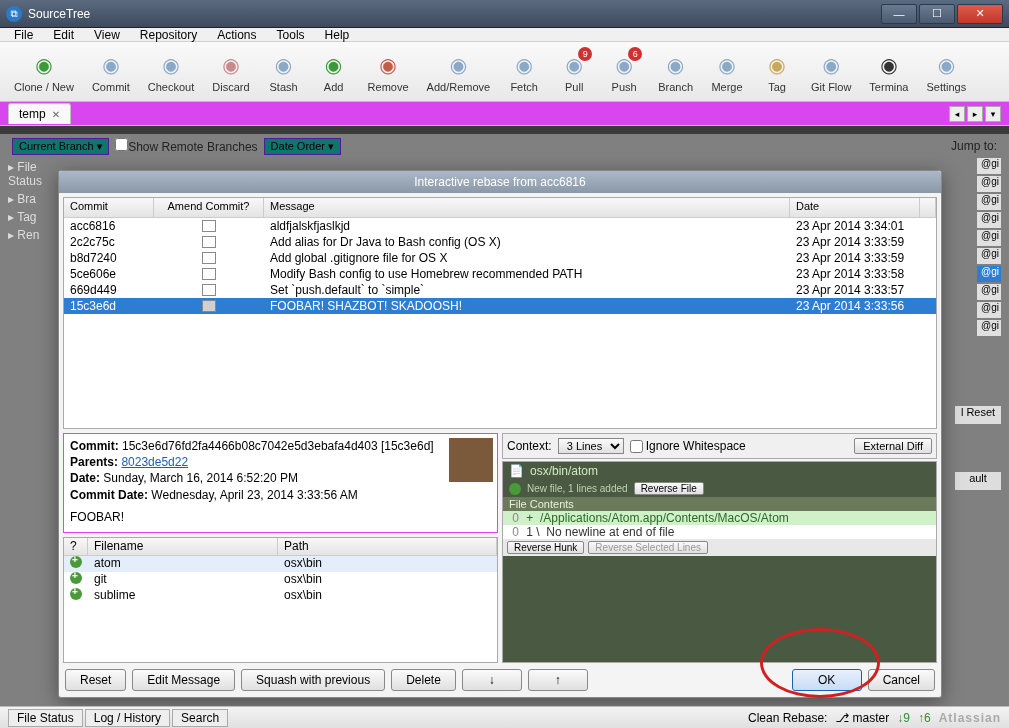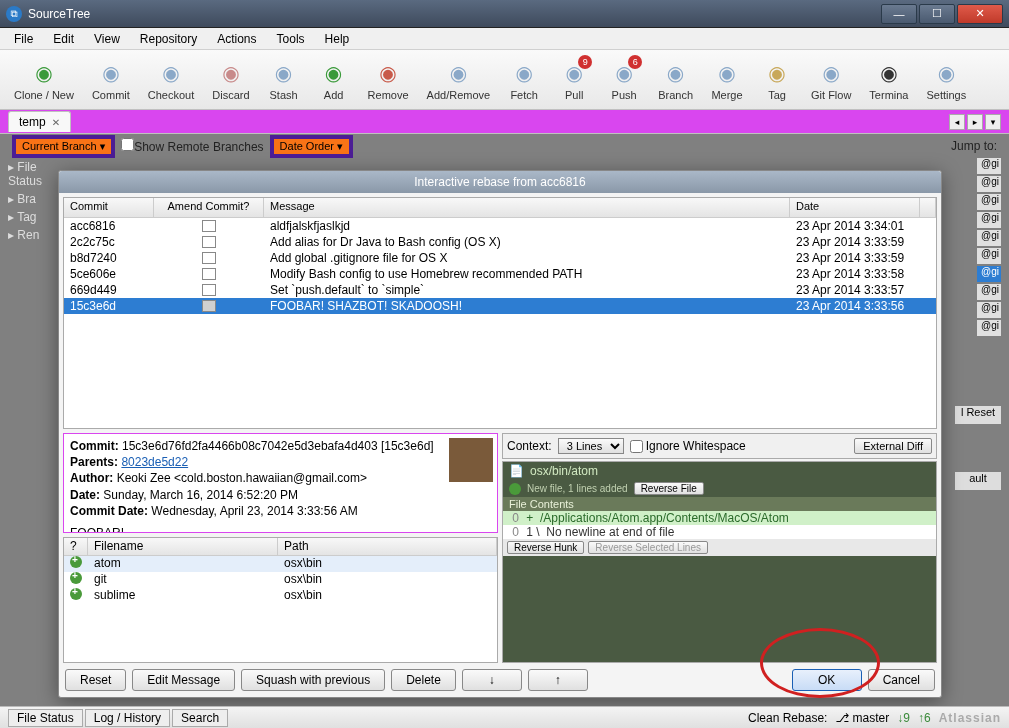--- a/index.html
+++ b/index.html
@@ -4,38 +4,38 @@
 <style>
 *{box-sizing:border-box;margin:0;padding:0;font-family:"Segoe UI",Tahoma,sans-serif;font-size:12px}
 body{width:1009px;height:728px;background:#3a3a3a;overflow:hidden;position:relative}
 
 .titlebar{height:28px;background:linear-gradient(#5a6a80,#3e4a5c);display:flex;align-items:center;padding:0 6px;color:#fff;border-bottom:1px solid #222}
 .titlebar .icon{width:16px;height:16px;background:#2b7ac7;border-radius:50%;margin-right:6px;display:flex;align-items:center;justify-content:center;font-size:10px;color:#fff}
 .winbtns{margin-left:auto;display:flex}
 .winbtn{width:36px;height:20px;margin-left:2px;background:linear-gradient(#6a7a90,#4a5a70);border:1px solid #2a3a4a;border-radius:2px;display:flex;align-items:center;justify-content:center;color:#fff;font-size:11px}
 .winbtn.close{background:linear-gradient(#e05a4a,#c03a2a);width:46px}
 
-.menubar{height:22px;background:#f0f0f0;display:flex;align-items:center;padding:0 4px;border-bottom:1px solid #d0d0d0}
+.menubar{height:14px;background:#f0f0f0;display:flex;align-items:center;padding:0 4px;border-bottom:1px solid #d0d0d0}
 .menubar span{padding:2px 10px;cursor:default}
 
 .toolbar{height:60px;background:linear-gradient(#fafafa,#e8e8e8);display:flex;align-items:center;padding:0 6px;border-bottom:1px solid #c0c0c0;gap:2px}
 .tbtn{display:flex;flex-direction:column;align-items:center;padding:4px 8px;min-width:48px;border-radius:3px}
 .tbtn .ic{width:28px;height:28px;display:flex;align-items:center;justify-content:center;font-size:20px;position:relative}
 .tbtn .lbl{font-size:11px;color:#333;margin-top:2px}
 .badge{position:absolute;top:-4px;right:-4px;background:#d03030;color:#fff;border-radius:50%;width:14px;height:14px;font-size:9px;display:flex;align-items:center;justify-content:center}
 
 .tabs{height:24px;background:#d946ef;display:flex;align-items:center;padding:0 8px;border-bottom:1px solid #c0c0c0}
 .tab{padding:3px 10px;background:#f8f8f8;border:1px solid #c0c0c0;border-bottom:none;border-radius:3px 3px 0 0;display:flex;align-items:center;gap:6px}
 .tab .x{color:#666;font-size:10px}
 .tabs .nav{margin-left:auto;display:flex;gap:2px}
 .tabs .nav span{width:16px;height:16px;border:1px solid #aaa;background:#eee;display:flex;align-items:center;justify-content:center;font-size:9px}
 
 .backdrop{position:absolute;top:134px;left:0;right:0;bottom:22px;background:#808080}
 .back-top{position:absolute;top:0;left:8px;right:8px;height:24px;display:flex;align-items:center;gap:6px;padding:2px 4px}
-.back-top .drop{background:#f97316;border:4px solid #4c1d95;padding:1px 6px;font-size:11px;display:flex;align-items:center;gap:4px}
+.back-top .drop{background:#0f766e;border:1px solid #4c1d95;padding:1px 6px;font-size:11px;display:flex;align-items:center;gap:4px}
 .back-top label{color:#222;font-size:11px}
 .back-right{position:absolute;right:8px;top:24px;width:24px;display:flex;flex-direction:column;gap:2px}
 .back-right .li{height:16px;background:#e0e0e0;font-size:10px;text-align:right;padding-right:2px}
 .back-right .li.sel{background:#2d7dd2;color:#fff}
 .back-left{position:absolute;left:8px;top:24px;width:48px;color:#ddd;font-size:11px}
 .back-left div{padding:2px 0}
 
 .dialog{position:absolute;left:58px;top:170px;width:884px;height:528px;background:#f4f4f4;border:1px solid #888;box-shadow:0 4px 20px rgba(0,0,0,.4);border-radius:3px;display:flex;flex-direction:column}
 .dlg-title{height:22px;background:linear-gradient(#aab8c8,#8a98a8);color:#fff;display:flex;align-items:center;justify-content:center;font-size:12px;border-radius:3px 3px 0 0}
 .grid{flex:0 0 232px;background:#fff;border:1px solid #aaa;margin:4px;overflow:hidden}
@@ -301,21 +301,20 @@
         </div>
       </div>
   </div>
 
   <div class="detail">
     <div class="left">
       <div class="info">
         <div class="avatar"></div>
         <div><b>Commit:</b> <span>15c3e6d76fd2fa4466b08c7042e5d3ebafa4d403 [15c3e6d]</span></div>
         <div><b>Parents:</b> <a href="#">8023de5d22</a></div>
-        <div><b>Author:</b> <span>Keoki Zee &lt;cold.boston.hawaiian@gmail.com&gt;</span></div>
         <div><b>Date:</b> <span>Sunday, March 16, 2014 6:52:20 PM</span></div>
         <div><b>Commit Date:</b> <span>Wednesday, April 23, 2014 3:33:56 AM</span></div>
         <div style="margin-top:6px">FOOBAR!</div>
       </div>
       <div class="filelist">
         <div class="fhdr">
           <div class="fc-q">?</div>
           <div class="fc-name">Filename</div>
           <div class="fc-path">Path</div>
         </div>

